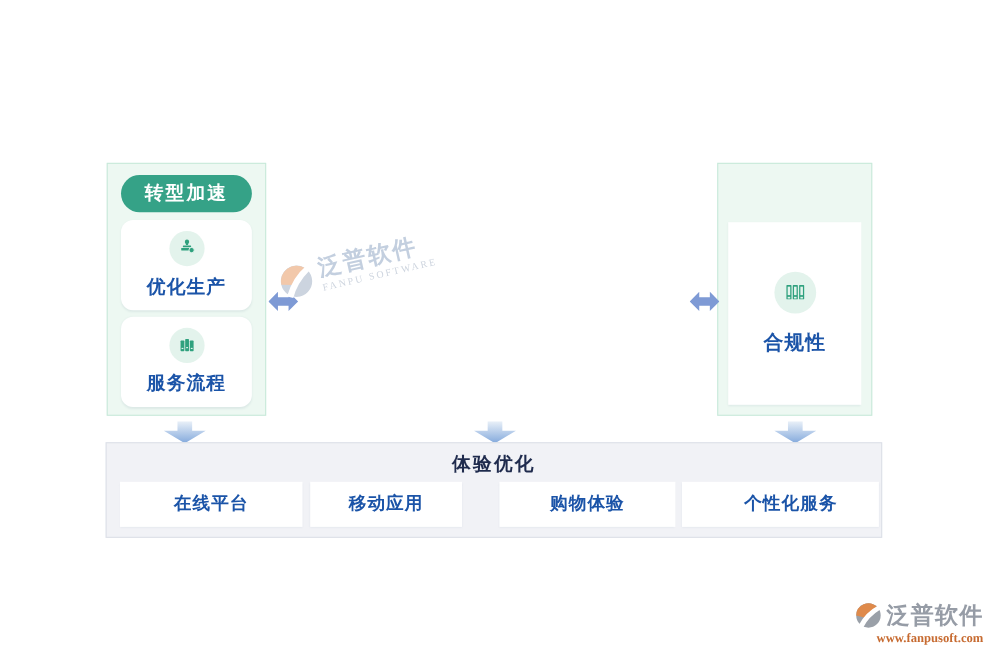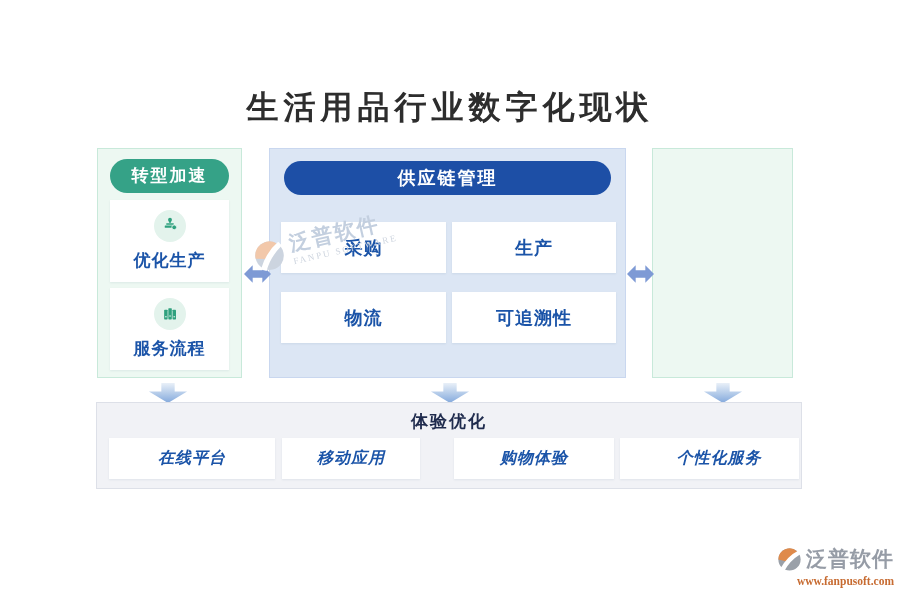--- a/index.html
+++ b/index.html
@@ -13,21 +13,21 @@
   .panel-left{left:97px;width:145px;}
   .panel-right{left:652px;width:141px;}
   .panel-center{left:269px;width:357px;background:#dce6f4;border-color:#c9d7ef;}
   .panel-header{position:absolute;left:12px;right:12px;top:10px;height:34px;line-height:34px;
         text-align:center;color:#fff;font-weight:700;font-size:17px;letter-spacing:2px;border-radius:17px;}
   .panel.green .panel-header{background:#35a287;}
   .panel-center .panel-header{left:14px;right:14px;top:12px;background:#1d4fa6;font-size:18px;}
   
   .card{position:absolute;background:#fff;box-shadow:0 1px 2px rgba(30,60,100,.08);
         display:flex;align-items:center;justify-content:center;}
-  .vcard{flex-direction:column;gap:7px;left:12px;right:12px;}
+  .vcard{flex-direction:column;gap:7px;left:12px;right:12px;border-radius:11px;}
   .card-label{color:#1b54a8;font-weight:700;font-size:17px;letter-spacing:1px;white-space:nowrap;}
   .cc{font-size:18px;}
   .icon-circle{width:32px;height:32px;border-radius:50%;background:#e3f3ec;
         display:flex;align-items:center;justify-content:center;}
   .icon-circle.big{width:38px;height:38px;}
   .vcard-1{top:51px;height:82px;}
   .vcard-2{top:139px;height:82px;}
   .tallcard{top:53px;height:166px;flex-direction:column;gap:14px;left:9px;right:9px;}
   .ccard-1{left:11px;top:73px;width:165px;height:51px;}
   .ccard-2{left:182px;top:73px;width:164px;height:51px;}
@@ -37,39 +37,38 @@
   .h-arrow{position:absolute;top:263px;width:27px;height:22px;}
   .h-arrow-1{left:244px;} .h-arrow-2{left:627px;}
   .d-arrow{position:absolute;top:383px;width:40px;height:20px;}
   .d-arrow-1{left:148px;} .d-arrow-2{left:430px;} .d-arrow-3{left:703px;}
   
   .bottom{position:absolute;left:96px;top:402px;width:706px;height:87px;box-sizing:border-box;
         background:#f1f2f6;border:1px solid #dde0e8;}
   .bottom-title{position:absolute;top:7px;left:0;width:100%;text-align:center;
         font-size:17px;font-weight:700;color:#1f2b4d;letter-spacing:2px;}
   .bcard{top:35px;height:41px;}
-  .bcard .card-label{font-size:16px;font-style:italic;}
+  .bcard .card-label{font-size:16px;}
   .bcard-1{left:12px;width:166px;} .bcard-2{left:185px;width:138px;}
   .bcard-3{left:357px;width:160px;} .bcard-4{left:523px;width:160px;padding-left:19px;}
   
   .wm-center{position:absolute;left:252px;top:226px;display:flex;align-items:center;gap:6px;
         transform:rotate(-13deg);z-index:6;pointer-events:none;}
   .wm-center .wm-text{color:#c3cfdf;font-size:21px;font-weight:700;letter-spacing:2px;line-height:1;}
   .wm-center .wm-sub{color:#ced5df;font-size:9px;letter-spacing:2px;margin-top:2px;}
   .wm-footer{position:absolute;left:764px;top:547px;width:130px;z-index:6;}
   .wm-footer .row{display:flex;align-items:center;gap:4px;justify-content:flex-end;}
   .wm-footer .brand{color:#969ca6;font-size:21px;font-weight:700;letter-spacing:1px;line-height:1;}
   .wm-footer .url{color:#c76b31;font-size:11.5px;font-weight:700;text-align:right;margin-top:3px;}
 </style>
 </head>
 <body>
 
 <div class="stage">
 
-  <h1 class="title">生活用品行业数字化现状</h1>
 
   <section class="panel green panel-left">
     <div class="panel-header">转型加速</div>
     <div class="card vcard vcard-1">
       <span class="icon-circle">
         <svg width="18" height="18" viewBox="0 0 24 24">
           <path fill="#2fa17e" d="M9.4,3.6a2.6,2.6 0 1 1 5.2,0c0,1.2-.7,1.9-1.1,2.7-.2.4-.2.9-.2,1.2h-2.6c0-.3,0-.8-.2-1.2-.4-.8-1.1-1.5-1.1-2.7z"></path>
           <rect x="7" y="8.2" width="10" height="2.2" rx="0.5" fill="#2fa17e"></rect>
           <rect x="5" y="11.2" width="14" height="3.2" rx="0.7" fill="#2fa17e"></rect>
           <circle cx="17.6" cy="13.8" r="3.2" fill="#2fa17e" stroke="#e3f3ec" stroke-width="1.2"></circle>
@@ -85,37 +84,38 @@
           <rect x="15.4" y="6.2" width="4.6" height="13" rx="0.9" fill="#2fa17e"></rect>
           <rect x="5.4" y="15" width="2.2" height="1.4" fill="#e3f3ec"></rect>
           <rect x="11" y="14" width="2.2" height="1.4" fill="#e3f3ec"></rect>
           <rect x="16.6" y="15" width="2.2" height="1.4" fill="#e3f3ec"></rect>
         </svg>
       </span>
       <span class="card-label">服务流程</span>
     </div>
   </section>
 
-  <section class="panel panel-center">
-    <div class="panel-header">供应链管理</div>
-    <div class="card ccard-1">
-      <span class="card-label cc">采购</span>
-    </div>
-    <div class="card ccard-2">
-      <span class="card-label cc">生产</span>
-    </div>
-    <div class="card ccard-3">
-      <span class="card-label cc">物流</span>
-    </div>
-    <div class="card ccard-4">
-      <span class="card-label cc">可追溯性</span>
-    </div>
-  </section>
 
   <section class="panel green panel-right">
+    <div class="card tallcard">
+      <span class="icon-circle big">
+        <svg width="20" height="18" viewBox="0 0 26 22">
+          <rect x="2.5" y="2" width="6" height="17" rx="0.8" fill="#2fa17e"></rect>
+          <rect x="10" y="2" width="6" height="17" rx="0.8" fill="#2fa17e"></rect>
+          <rect x="17.5" y="2" width="6" height="17" rx="0.8" fill="#2fa17e"></rect>
+          <rect x="4" y="4" width="3" height="10" fill="#e3f3ec"></rect>
+          <rect x="11.5" y="4" width="3" height="10" fill="#e3f3ec"></rect>
+          <rect x="19" y="4" width="3" height="10" fill="#e3f3ec"></rect>
+          <rect x="4" y="16" width="3" height="2" fill="#e3f3ec"></rect>
+          <rect x="11.5" y="16" width="3" height="2" fill="#e3f3ec"></rect>
+          <rect x="19" y="16" width="3" height="2" fill="#e3f3ec"></rect>
+        </svg>
+      </span>
+      <span class="card-label cc">合规性</span>
+    </div>
   </section>
 
   <svg class="h-arrow h-arrow-1" viewBox="0 0 28 22">
     <polygon points="0,11 9,2 9,7 19,7 19,2 28,11 19,20 19,15 9,15 9,20" fill="#7e9ad5"></polygon>
   </svg>
   <svg class="h-arrow h-arrow-2" viewBox="0 0 28 22">
     <polygon points="0,11 9,2 9,7 19,7 19,2 28,11 19,20 19,15 9,15 9,20" fill="#7e9ad5"></polygon>
   </svg>
 
   <svg class="d-arrow d-arrow-1" viewBox="0 0 40 21">

